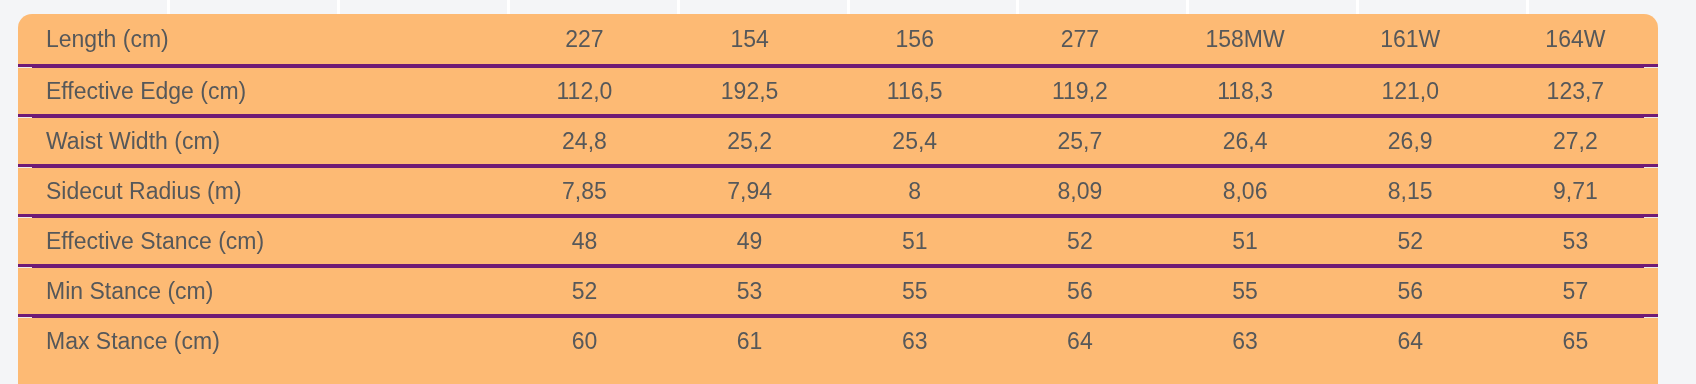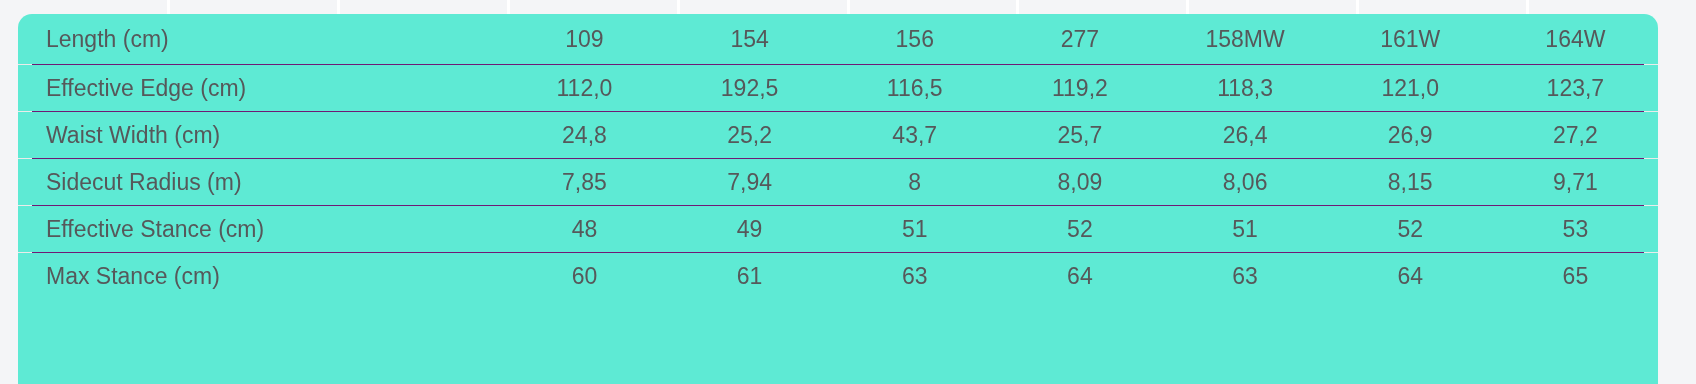--- a/index.html
+++ b/index.html
@@ -37,21 +37,21 @@
   }
   .page-grid .cell:last-child { border-right: none; }
 
   
   .spec-card {
     position: absolute;
     left: 18px;
     top: 14px;
     width: 1640px;
     height: 370px;
-    background: #5eead4;
+    background: #fdba74;
     border-radius: 14px 14px 0 0;
     box-sizing: border-box;
     overflow: hidden;
   }
 
   table.spec-table {
     width: 100%;
     border-collapse: collapse;
     table-layout: fixed;
   }
@@ -75,21 +75,21 @@
     text-align: left;
     padding-left: 28px;
   }
 
   table.spec-table .row-value {
     text-align: center;
   }
 
   
   table.spec-table tr.divided > * {
-    border-top: 1px solid #701a75;
+    border-top: 4px solid #701a75;
     margin-top: 32px;
   }
   table.spec-table tr.divided > *:first-child {
     
     position: relative;
   }
   table.spec-table tr.divided > *:first-child::before {
     content: "";
     position: absolute;
     left: 0;
@@ -142,21 +142,21 @@
         <col class="val-col">
         <col class="val-col">
         <col class="val-col">
         <col class="val-col">
         <col class="val-col">
         <col class="val-col">
       </colgroup>
       <thead>
         <tr class="header-row">
           <th class="row-label">Length (cm)</th>
-          <th class="row-value">109</th>
+          <th class="row-value">227</th>
           <th class="row-value">154</th>
           <th class="row-value">156</th>
           <th class="row-value">277</th>
           <th class="row-value">158MW</th>
           <th class="row-value">161W</th>
           <th class="row-value">164W</th>
         </tr>
       </thead>
       <tbody>
         <tr class="divided">
@@ -166,21 +166,21 @@
           <td class="row-value">116,5</td>
           <td class="row-value">119,2</td>
           <td class="row-value">118,3</td>
           <td class="row-value">121,0</td>
           <td class="row-value">123,7</td>
         </tr>
         <tr class="divided">
           <td class="row-label">Waist Width (cm)</td>
           <td class="row-value">24,8</td>
           <td class="row-value">25,2</td>
-          <td class="row-value">43,7</td>
+          <td class="row-value">25,4</td>
           <td class="row-value">25,7</td>
           <td class="row-value">26,4</td>
           <td class="row-value">26,9</td>
           <td class="row-value">27,2</td>
         </tr>
         <tr class="divided">
           <td class="row-label">Sidecut Radius (m)</td>
           <td class="row-value">7,85</td>
           <td class="row-value">7,94</td>
           <td class="row-value">8</td>
@@ -193,20 +193,30 @@
           <td class="row-label">Effective Stance (cm)</td>
           <td class="row-value">48</td>
           <td class="row-value">49</td>
           <td class="row-value">51</td>
           <td class="row-value">52</td>
           <td class="row-value">51</td>
           <td class="row-value">52</td>
           <td class="row-value">53</td>
         </tr>
         <tr class="divided">
+          <td class="row-label">Min Stance (cm)</td>
+          <td class="row-value">52</td>
+          <td class="row-value">53</td>
+          <td class="row-value">55</td>
+          <td class="row-value">56</td>
+          <td class="row-value">55</td>
+          <td class="row-value">56</td>
+          <td class="row-value">57</td>
+        </tr>
+        <tr class="divided">
           <td class="row-label">Max Stance (cm)</td>
           <td class="row-value">60</td>
           <td class="row-value">61</td>
           <td class="row-value">63</td>
           <td class="row-value">64</td>
           <td class="row-value">63</td>
           <td class="row-value">64</td>
           <td class="row-value">65</td>
         </tr>
       </tbody>

